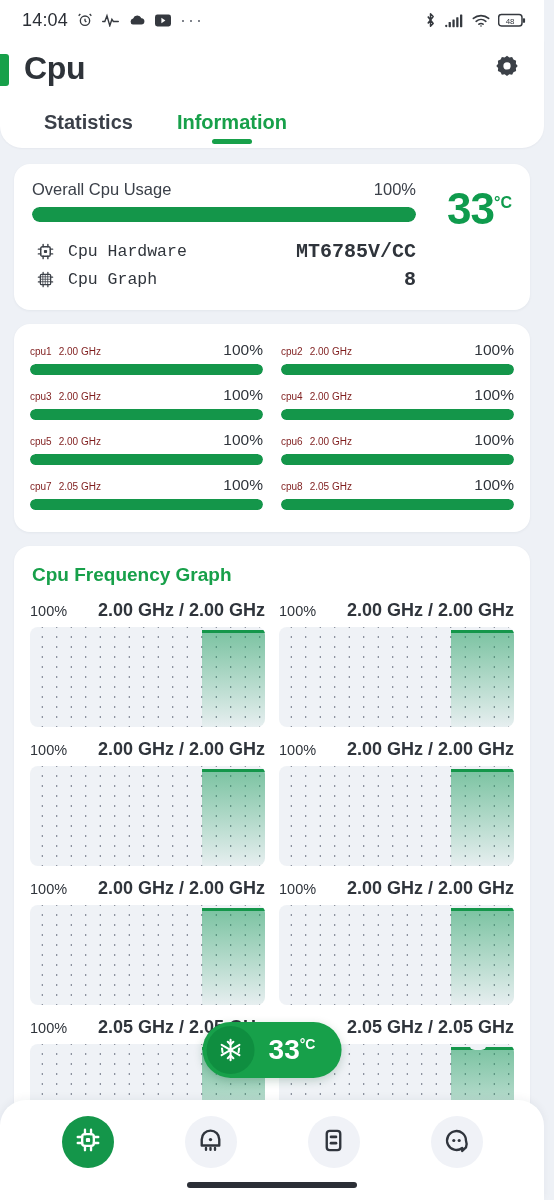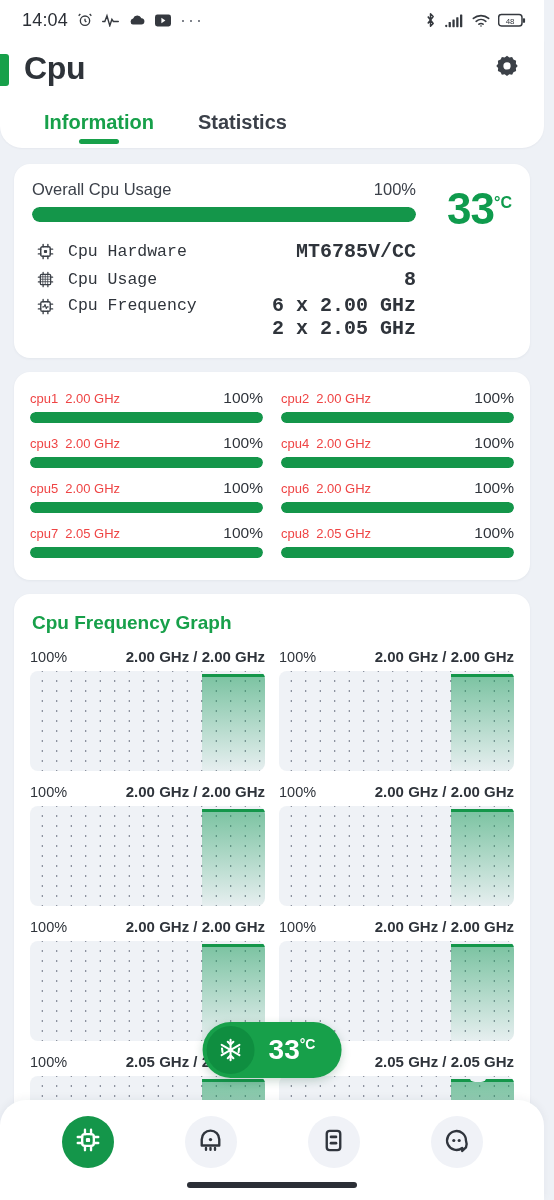--- a/index.html
+++ b/index.html
@@ -69,34 +69,34 @@
   .info-val { font-size: 20px; color: #2f343b; font-weight: 700; text-align: right; white-space: nowrap; }
   .info-val .l2 { display: block; }
   .c1-right { width: 92px; display: flex; justify-content: flex-end; align-items: flex-start; padding-top: 2px; }
   .temp { color: #0f9b4d; font-weight: 700; font-size: 44px; line-height: 42px; letter-spacing: -1px; }
   .temp .unit { font-size: 16px; vertical-align: super; font-weight: 700; letter-spacing: 0; }
 
   
   .c2 { padding: 14px 16px 16px 16px; display: grid; grid-template-columns: 1fr 1fr; column-gap: 18px; row-gap: 2px; }
   .core { padding: 3px 0 6px 0; }
   .core-top { display: flex; justify-content: space-between; align-items: baseline; margin-bottom: 5px; }
-  .core-name { font-size: 13px; color: #ef4444; }
+  .core-name { font-size: 10px; color: #7f1d1d; }
   .core-name b { font-weight: 400; }
   .core-freq { margin-left: 7px; }
   .core-pct { font-size: 15.5px; color: #2f343b; }
   .core-track { height: 11px; border-radius: 7px; background: #e8ebf0; overflow: hidden; }
   .core-fill { height: 100%; background: #14964a; border-radius: 7px; }
 
   
   .c3 { padding: 14px 16px 14px 16px; }
   .c3-title { color: #17a04a; font-size: 19px; font-weight: 700; margin: 4px 0 14px 2px; }
   .graphs { display: grid; grid-template-columns: 1fr 1fr; column-gap: 14px; row-gap: 12px; }
   .g-head { display: flex; justify-content: space-between; align-items: baseline; margin-bottom: 6px; }
   .g-pct { font-size: 14.5px; color: #2f343b; font-weight: 400; }
-  .g-freq { font-size: 15px; color: #2f343b; font-weight: 700; }
+  .g-freq { font-size: 18px; color: #2f343b; font-weight: 700; }
   .plot {
     position: relative; height: 100px; border-radius: 8px; overflow: hidden;
     background-color: #eff2f6;
     background-image: radial-gradient(#6b7280 1.1px, transparent 1.2px);
     background-size: 14.5px 10px; background-position: 5px 5px;
   }
   .plot .fillarea {
     position: absolute; top: 3px; bottom: 0; right: 0;
     background: linear-gradient(to bottom, rgba(25,155,90,.55), rgba(25,155,90,.04));
   }
@@ -212,26 +212,26 @@
     <div class="title-row">
       <span class="page-title">Cpu</span>
       <span class="gear-btn">
         <svg width="28" height="28" viewBox="0 0 24 24" fill="#3c4148">
           <path d="M12 1.6l2 1.5 2.4-.5 1.1 2.2 2.3 1-.2 2.5 1.6 1.9-1.6 1.9.2 2.5-2.3 1-1.1 2.2-2.4-.5-2 1.5-2-1.5-2.4.5-1.1-2.2-2.3-1 .2-2.5L2.8 10.2 4.4 8.3l-.2-2.5 2.3-1 1.1-2.2 2.4.5z"></path>
           <circle cx="12" cy="10.2" r="3.1" fill="#fff"></circle>
         </svg>
       </span>
     </div>
     <div class="tabs">
+      <div class="tab">
+        <span>Statistics</span>
+      </div>
       <div class="tab active">
         <span>Information</span>
         <span class="underline"></span>
-      </div>
-      <div class="tab">
-        <span>Statistics</span>
       </div>
     </div>
   </div>
 
   <div class="content">
 
     <div class="card c1">
       <div class="c1-left">
         <div class="usage-row">
           <span class="usage-label">Overall Cpu Usage</span>
@@ -255,38 +255,24 @@
           </div>
 
           <div class="info-row">
             <span class="info-ico">
               <svg width="19" height="19" viewBox="0 0 24 24" fill="none" stroke="#3c4148" stroke-width="1.6">
                 <rect x="5.5" y="5.5" width="13" height="13" rx="1.6"></rect>
                 <path d="M8.6 5.5v13M11.7 5.5v13M14.8 5.5v13M5.5 8.6h13M5.5 11.7h13M5.5 14.8h13" stroke-width="1"></path>
                 <path d="M9 3v2.5M15 3v2.5M9 18.5V21M15 18.5V21M3 9h2.5M3 15h2.5M18.5 9H21M18.5 15H21" stroke-linecap="round"></path>
               </svg>
             </span>
-            <span class="info-name">Cpu Usage</span>
+            <span class="info-name">Cpu Graph</span>
             <span class="info-val">8</span>
           </div>
 
-          <div class="info-row tall">
-            <span class="info-ico" style="margin-top:3px">
-              <svg width="19" height="19" viewBox="0 0 24 24" fill="none" stroke="#3c4148" stroke-width="1.7">
-                <rect x="6" y="6" width="12" height="12" rx="2"></rect>
-                <path d="M8.6 12.5h1.6l1.2-3 1.6 5 1-2h1.4" stroke-width="1.4" stroke-linecap="round" stroke-linejoin="round"></path>
-                <path d="M9 3v3M15 3v3M9 18v3M15 18v3M3 9h3M3 15h3M18 9h3M18 15h3" stroke-linecap="round"></path>
-              </svg>
-            </span>
-            <span class="info-name" style="margin-top:2px">Cpu Frequency</span>
-            <span class="info-val">
-              <span>6 x 2.00 GHz</span>
-              <span class="l2">2 x 2.05 GHz</span>
-            </span>
-          </div>
 
         </div>
       </div>
       <div class="c1-right">
         <div class="temp">
           <span>33</span><span class="unit">°C</span>
         </div>
       </div>
     </div>
 

